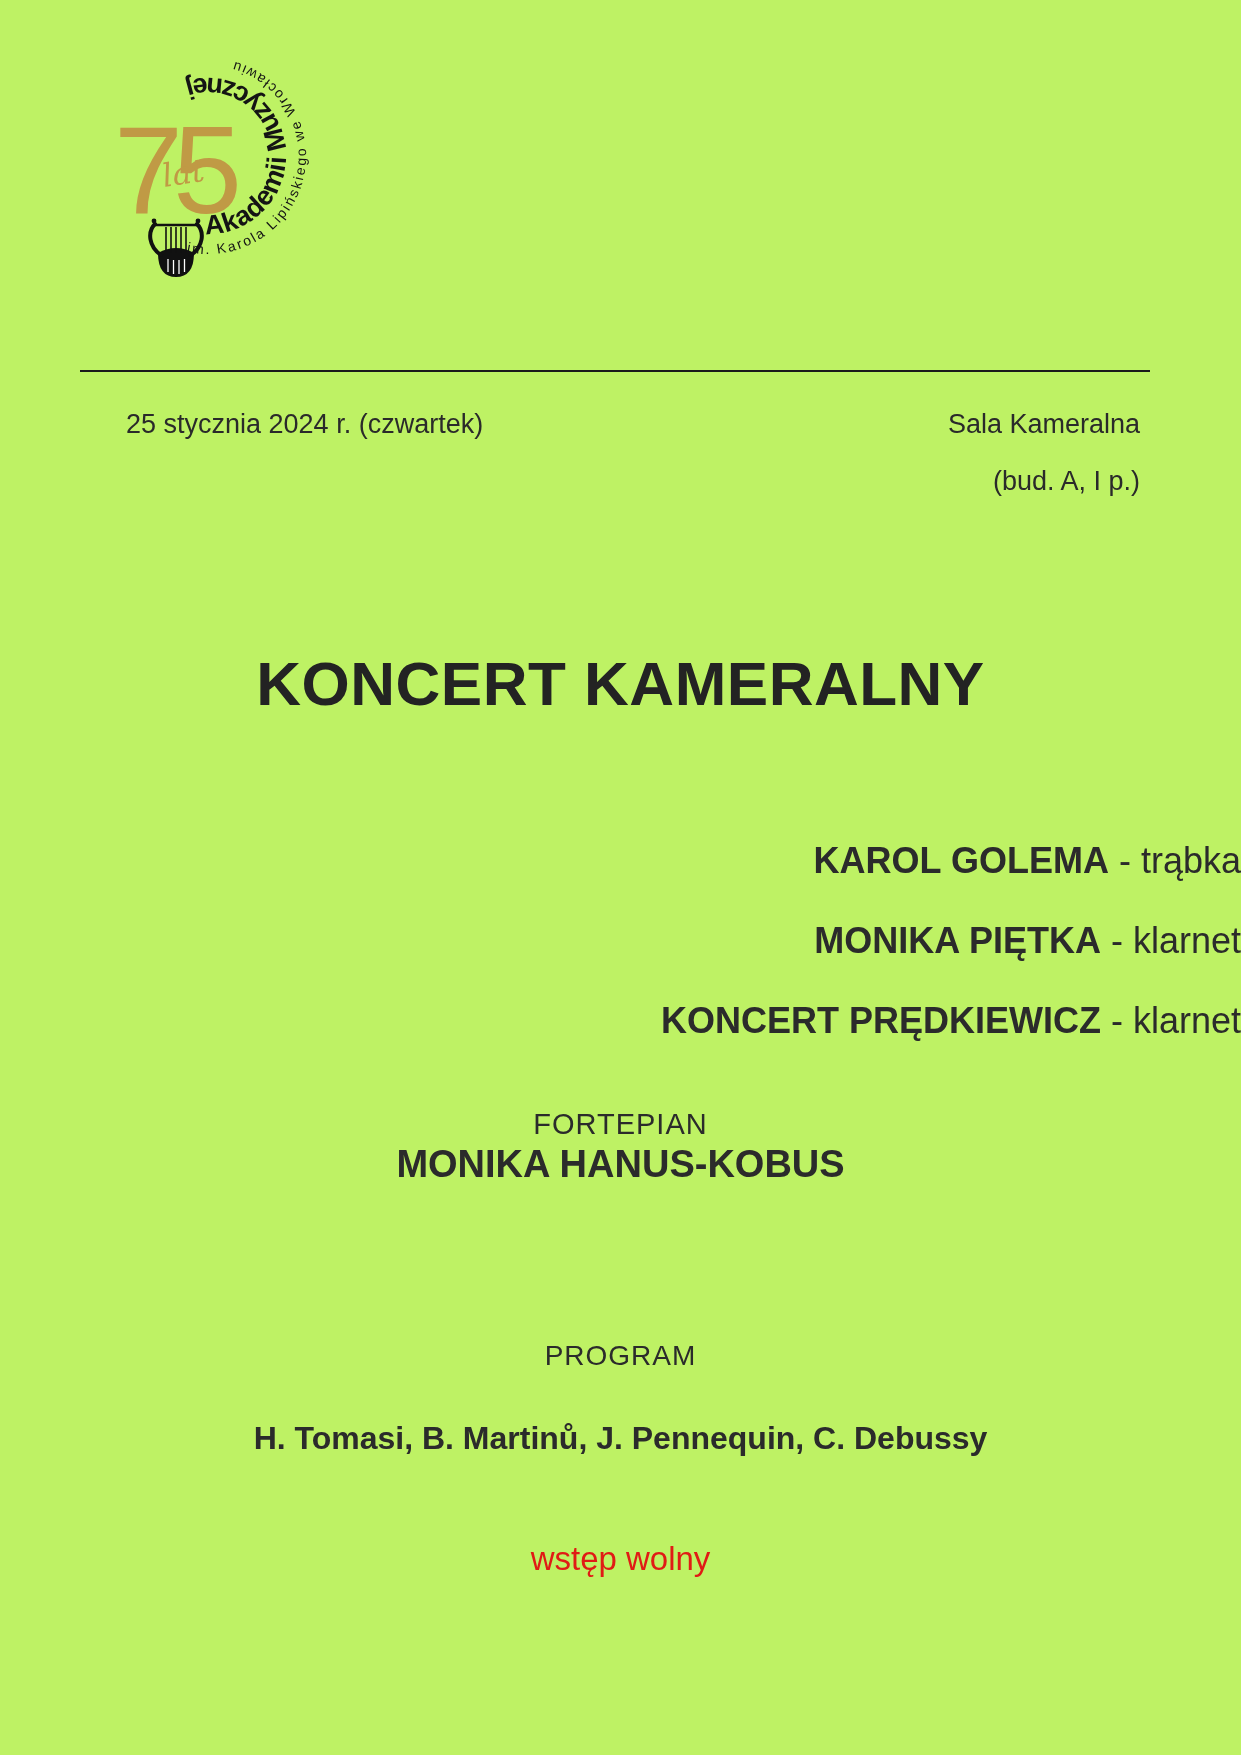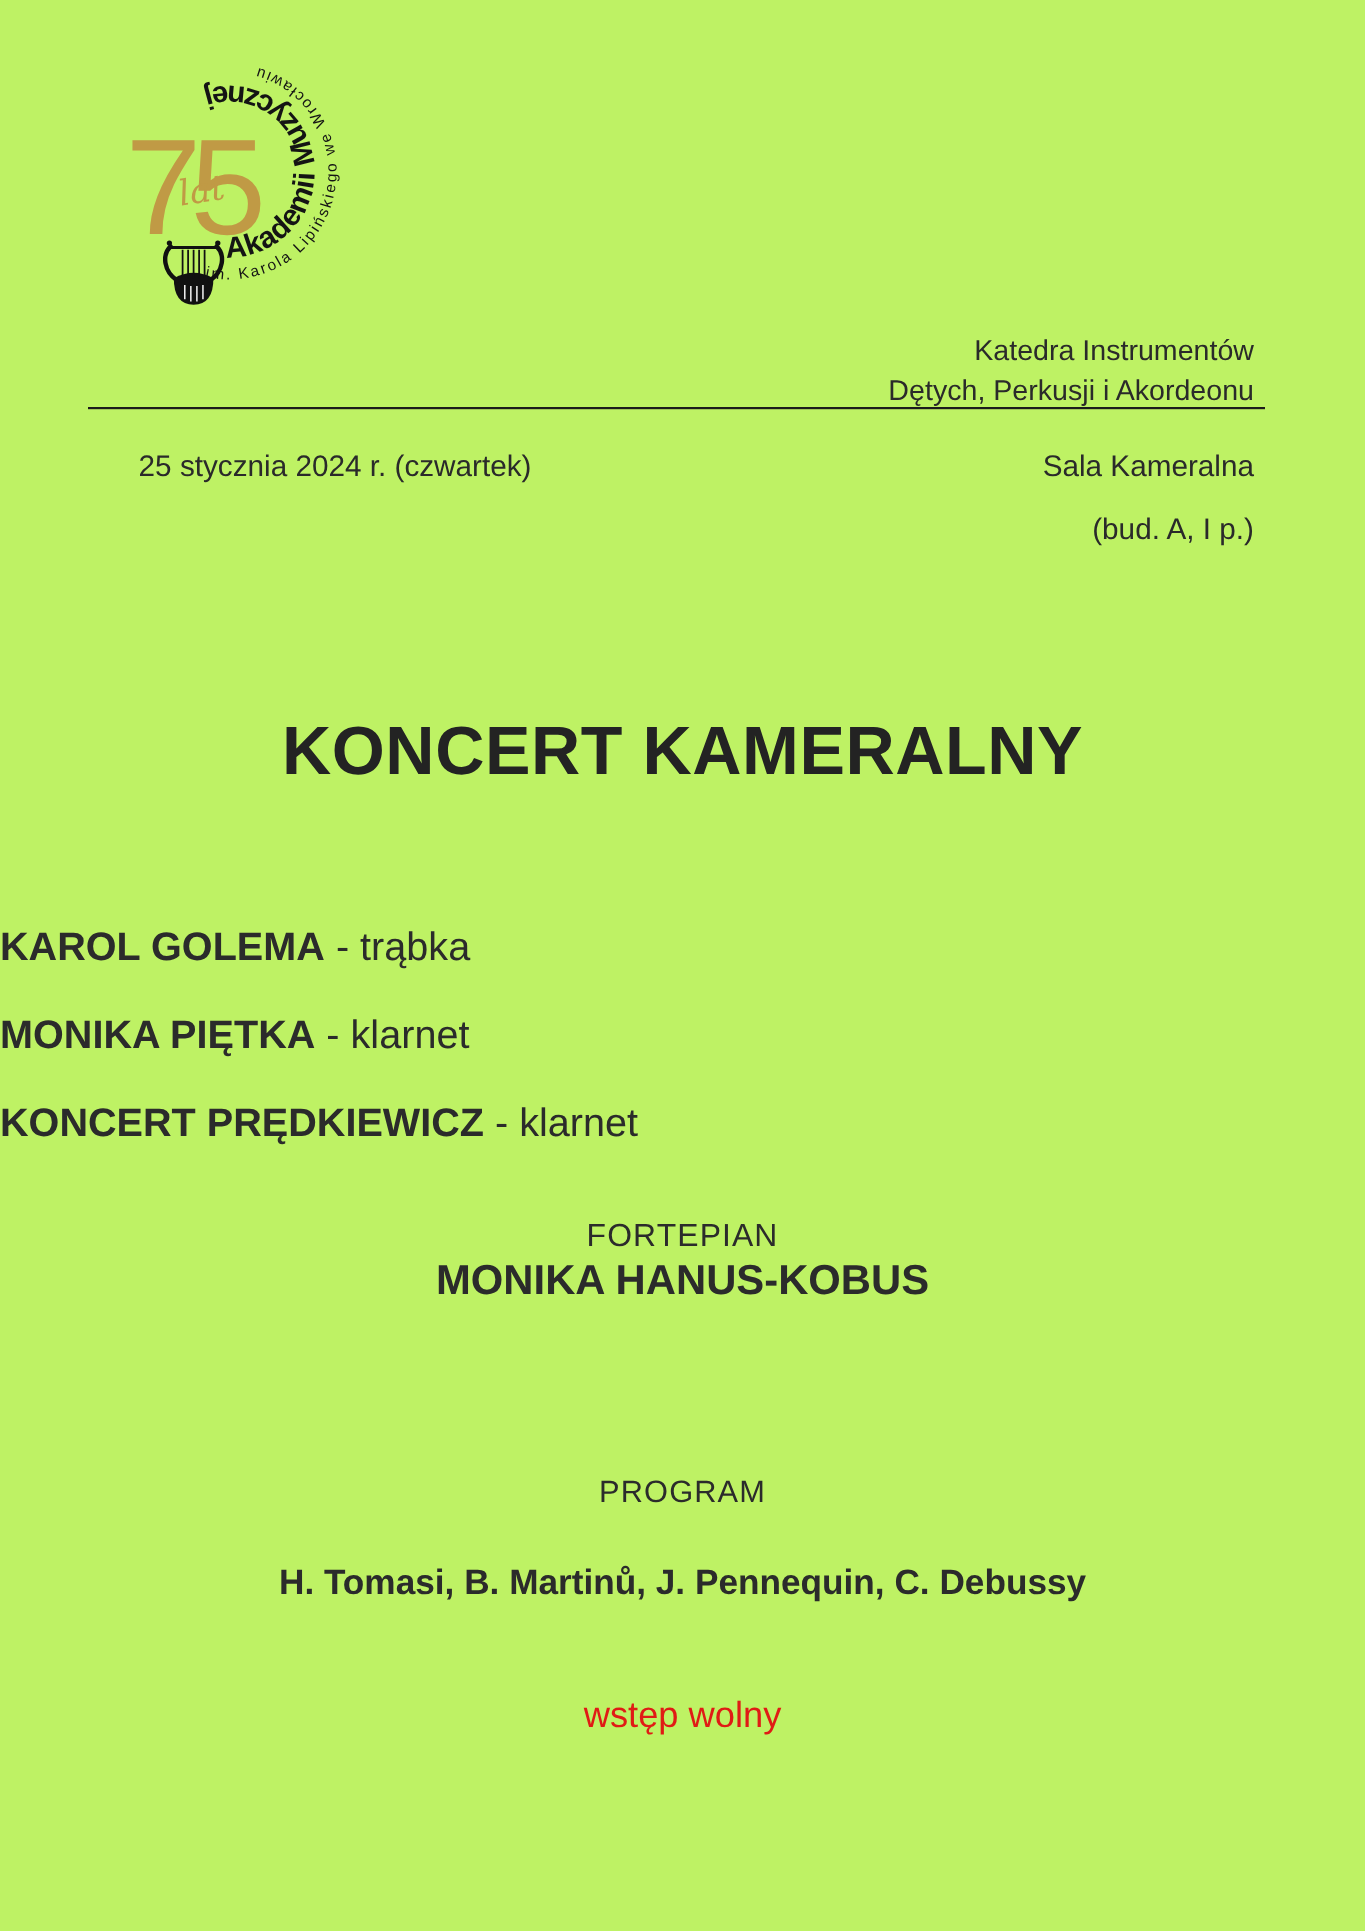--- a/index.html
+++ b/index.html
@@ -25,21 +25,21 @@
   
   .inforow { position:absolute; top:396px; left:126px; right:101px;
              display:flex; justify-content:space-between;
              font-size:27px; line-height:57px; color:#2a2a2a; }
   .inforow .right { text-align:right;margin-left:40px; }
 
   
   .title { position:absolute; top:650px; left:0; width:100%; text-align:center;
            font-size:62px; font-weight:bold; letter-spacing:0.5px; color:#232323; line-height:1.1; }
 
-  .performers { position:absolute; top:838px; left:0; width:100%; text-align:left;
+  .performers { position:absolute; top:838px; left:0; width:100%; text-align:right;
                 font-size:36px; line-height:45px; color:#2b2b2b; }
   .performer { margin-bottom:35px; }
   .p-name { font-weight:bold; }
 
   .piano-label { position:absolute; top:1108px; left:0; width:100%; text-align:center;
                  font-size:29px; letter-spacing:1px; color:#2b2b2b; }
   .piano-name  { position:absolute; top:1143px; left:0; width:100%; text-align:center;
                  font-size:38px; font-weight:bold; color:#2b2b2b; }
 
   .program-label { position:absolute; top:1340px; left:0; width:100%; text-align:center;
@@ -85,24 +85,20 @@
         <line x1="98" y1="171" x2="98" y2="196" stroke="#111" stroke-width="1.6"></line>
         <line x1="66" y1="169" x2="110" y2="169" stroke="#111" stroke-width="2.6"></line>
         <path d="M 73,199 C 61,191 59,176 67,168" fill="none" stroke="#111" stroke-width="4" stroke-linecap="round"></path>
         <path d="M 103,199 C 115,191 117,176 109,168" fill="none" stroke="#111" stroke-width="4" stroke-linecap="round"></path>
         <circle cx="66" cy="165" r="2.4" fill="#111"></circle>
         <circle cx="110" cy="165" r="2.4" fill="#111"></circle>
       </g>
     </svg>
   </div>
 
-  <div class="dept">
-    <div>Katedra Instrumentów</div>
-    <div>Dętych, Perkusji i Akordeonu</div>
-  </div>
 
   <div class="rule"></div>
 
   <div class="inforow">
     <div class="left">
       <div>25 stycznia 2024 r. (czwartek)</div>
     </div>
     <div class="right">
       <div>Sala Kameralna</div>
       <div>(bud. A, I p.)</div>

